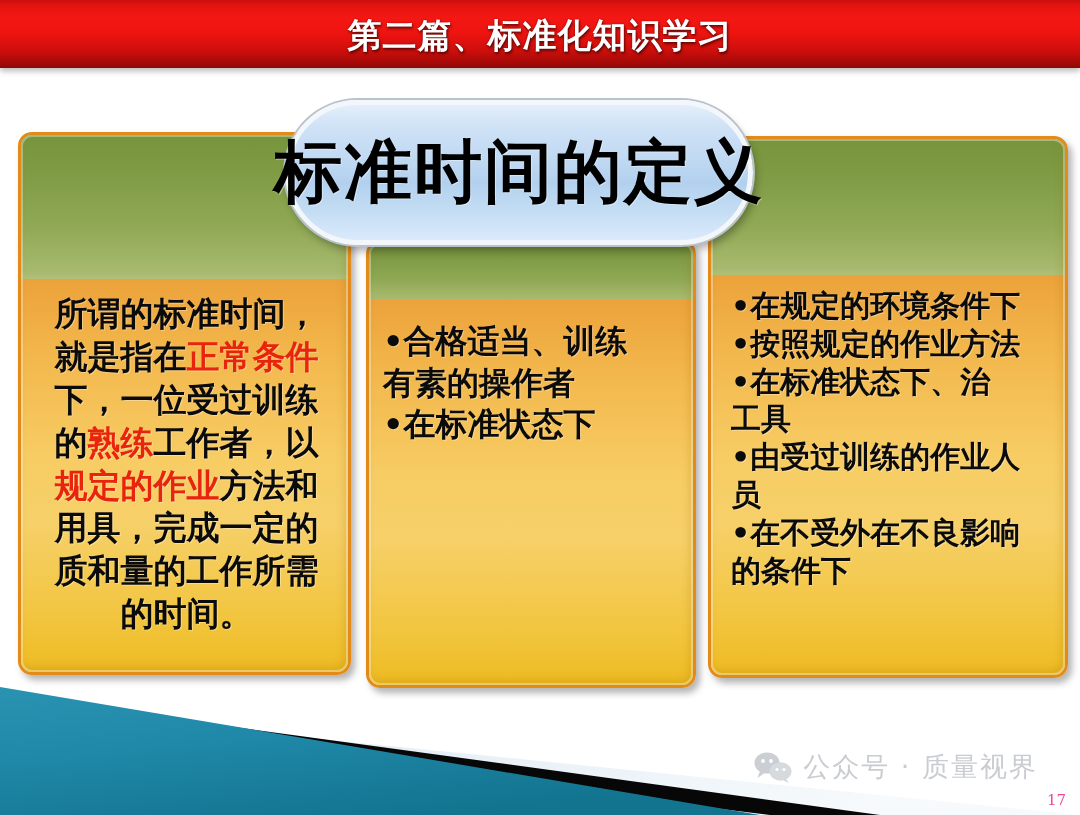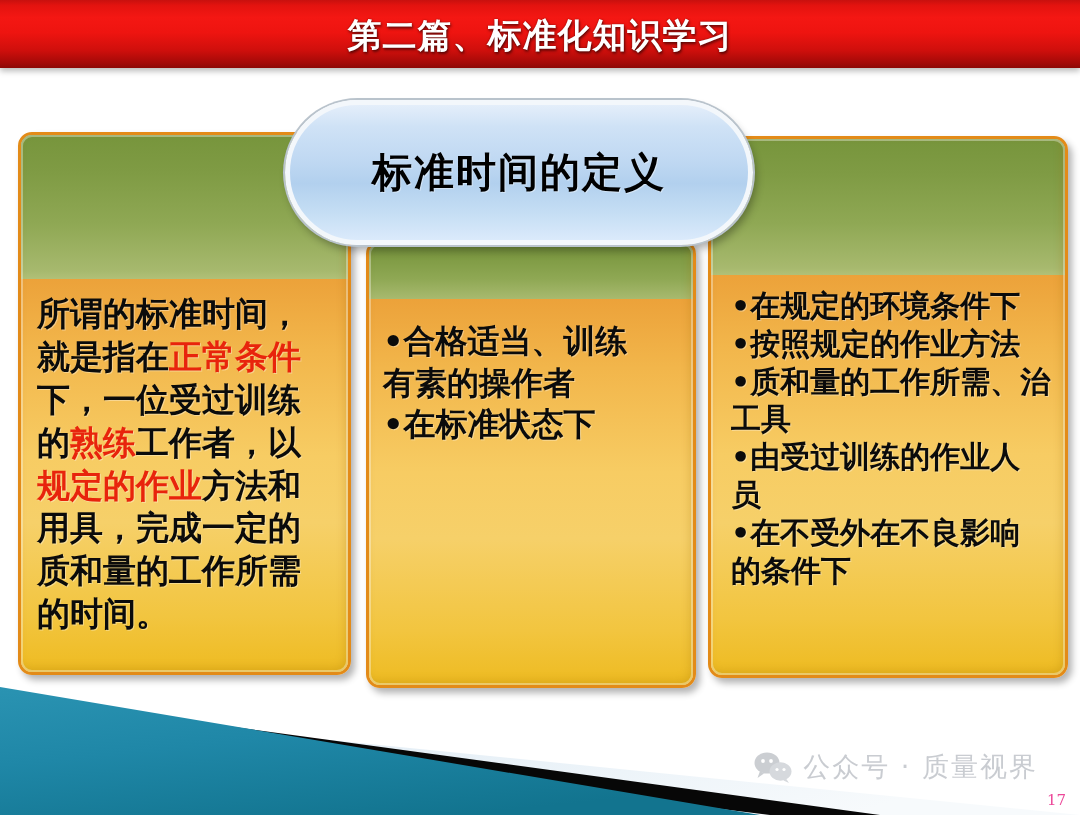--- a/index.html
+++ b/index.html
@@ -101,21 +101,21 @@
     position: absolute;
     box-sizing: border-box;
     color: #0b0b0b;
     font-family: "DejaVu Serif", "Liberation Serif", serif;
     font-weight: bold;
     line-height: 1.30;
     text-shadow: 1px 1px 0 rgba(255,255,255,0.35);
   }
   .hl-red { color: #e8240c; }
 
-  #panel-left  { left: 18px;  top: 132px; width: 333px; height: 543px; }
+  #panel-left  { left: 18px;  top: 132px; width: 333px; height: 543px; text-align: center; }
   #panel-mid   { left: 366px; top: 240px; width: 330px; height: 448px; }
   #panel-right { left: 708px; top: 136px; width: 360px; height: 542px; }
 
   #panel-left  .panel-green { height: 148px; }
   #panel-left  .panel-amber { top: 144px; }
   #panel-mid   .panel-green { height: 60px; }
   #panel-mid   .panel-amber { top: 56px; }
   #panel-right .panel-green { height: 140px; }
   #panel-right .panel-amber { top: 136px; }
 
@@ -154,21 +154,21 @@
     border: 5px solid #f3f7fb;
     box-sizing: border-box;
     box-shadow: 0 0 0 2px #b9c3cc, 3px 6px 9px rgba(0,0,0,0.32);
     display: flex;
     align-items: center;
     justify-content: center;
   }
   .title-bubble-text {
     font-family: Liberation Serif, serif;
     font-weight: bold;
-    font-size: 40px;
+    font-size: 68px;
     color: #000000;
     letter-spacing: 2px;
     white-space: nowrap;
     text-shadow: 1px 1px 0 rgba(255,255,255,0.4);
   }
 
   
   .deco-wrap {
     position: absolute;
     left: 0;
@@ -237,21 +237,21 @@
       </div>
   </div>
 
   <div class="panel" id="panel-right">
     <div class="panel-green"></div>
     <div class="panel-amber"></div>
     <div class="panel-inner-edge"></div>
     <div class="panel-body" id="panel-right-body">
         <div class="bullet-line">•在规定的环境条件下</div>
         <div class="bullet-line">•按照规定的作业方法</div>
-        <div class="bullet-line">•质和量的工作所需、治</div>
+        <div class="bullet-line">•在标准状态下、治</div>
         <div class="bullet-line">工具</div>
         <div class="bullet-line">•由受过训练的作业人</div>
         <div class="bullet-line">员</div>
         <div class="bullet-line">•在不受外在不良影响</div>
         <div class="bullet-line">的条件下</div>
       </div>
   </div>
 
   <div class="title-bubble">
     <span class="title-bubble-text">标准时间的定义</span>

